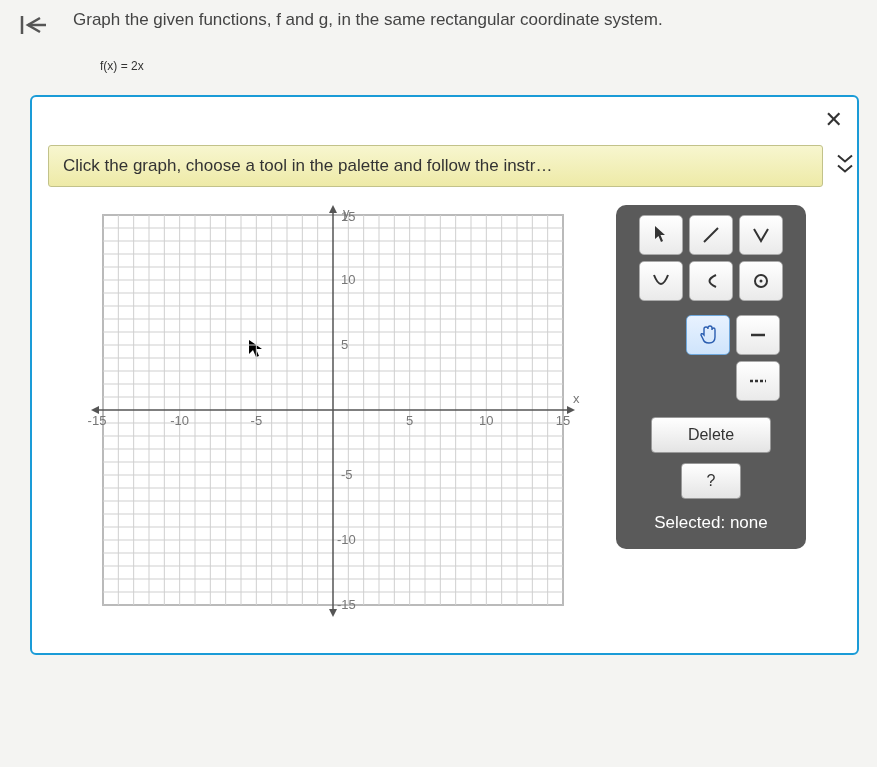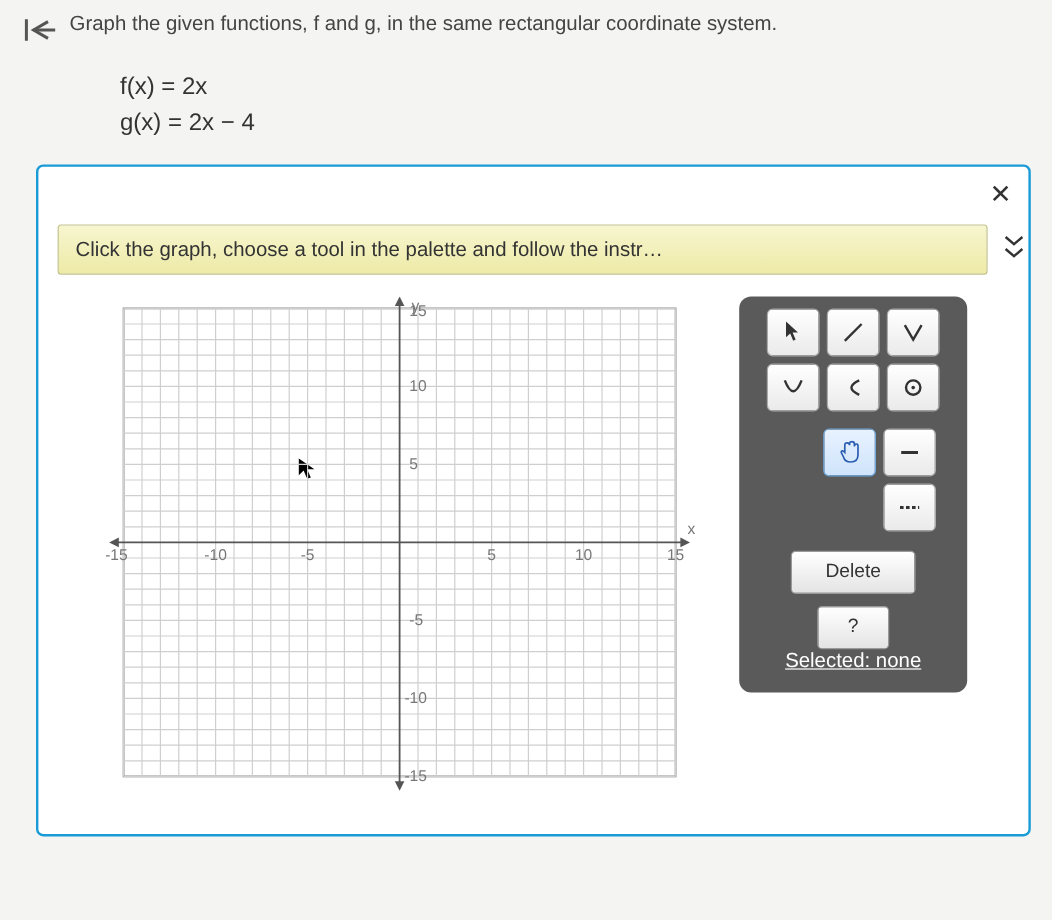--- a/index.html
+++ b/index.html
@@ -22,23 +22,24 @@
     padding: 4px 10px 0 6px;
     cursor: pointer;
     font-weight: bold;
   }
   .back-btn svg { width: 30px; height: 22px; }
   .prompt {
     font-size: 17px;
     color: #444;
     line-height: 1.45;
     padding-right: 20px;
+    margin-left: 15px;
   }
   .equations {
-    font-size: 20px;
+    font-size: 12px;
     color: #333;
     padding: 14px 0 14px 100px;
     line-height: 1.5;
   }
   .graph-panel {
     margin: 6px 18px 0 30px;
     background: #fff;
     border: 2px solid #1a9bd7;
     border-radius: 6px;
     position: relative;
@@ -102,36 +103,36 @@
     font-size: 18px;
     color: #333;
     cursor: pointer;
   }
   .tool.sel {
     background: linear-gradient(#e8f2ff,#cfe4fb);
     border-color: #6fa8dc;
   }
   .tool svg { width: 20px; height: 20px; }
   .btn {
-    width: 104px;
+    width: 120px;
     padding: 8px 0;
     margin-top: 10px;
     background: linear-gradient(#ffffff,#e4e4e4);
     border: 1px solid #999;
     border-radius: 4px;
     text-align: center;
     font-size: 16px;
     color: #333;
     cursor: pointer;
   }
   .sel-label {
     color: #fff;
     font-size: 17px;
+    margin-top: 14px;
     margin-bottom: 6px;
-    text-decoration: underline;
   }
   .cursor-icon {
     position: absolute;
     left: 216px;
     top: 242px;
     font-size: 18px;
     color: #000;
     pointer-events: none;
   }
   .axis-label { font: 13px Arial; fill: #777; }
@@ -151,21 +152,20 @@
       <line x1="10" y1="11" x2="28" y2="11" stroke="#555" stroke-width="2.5"></line>
     </svg>
   </div>
   <div class="prompt">
     <span>Graph the given functions, f and g, in the same rectangular coordinate system.</span><br>
   </div>
 </div>
 
 <div class="equations">
   <div>f(x) = 2x</div>
-  <div>g(x) = 2x − 4</div>
 </div>
 
 <div class="graph-panel">
   <div class="close-x">✕</div>
 
   <div class="cursor-icon">
     <svg width="16" height="20" viewBox="0 0 16 20">
         <path d="M1 1 L1 15 L5 11 L8 18 L11 17 L8 10 L14 10 Z" fill="#000"></path>
       </svg>
   </div>

